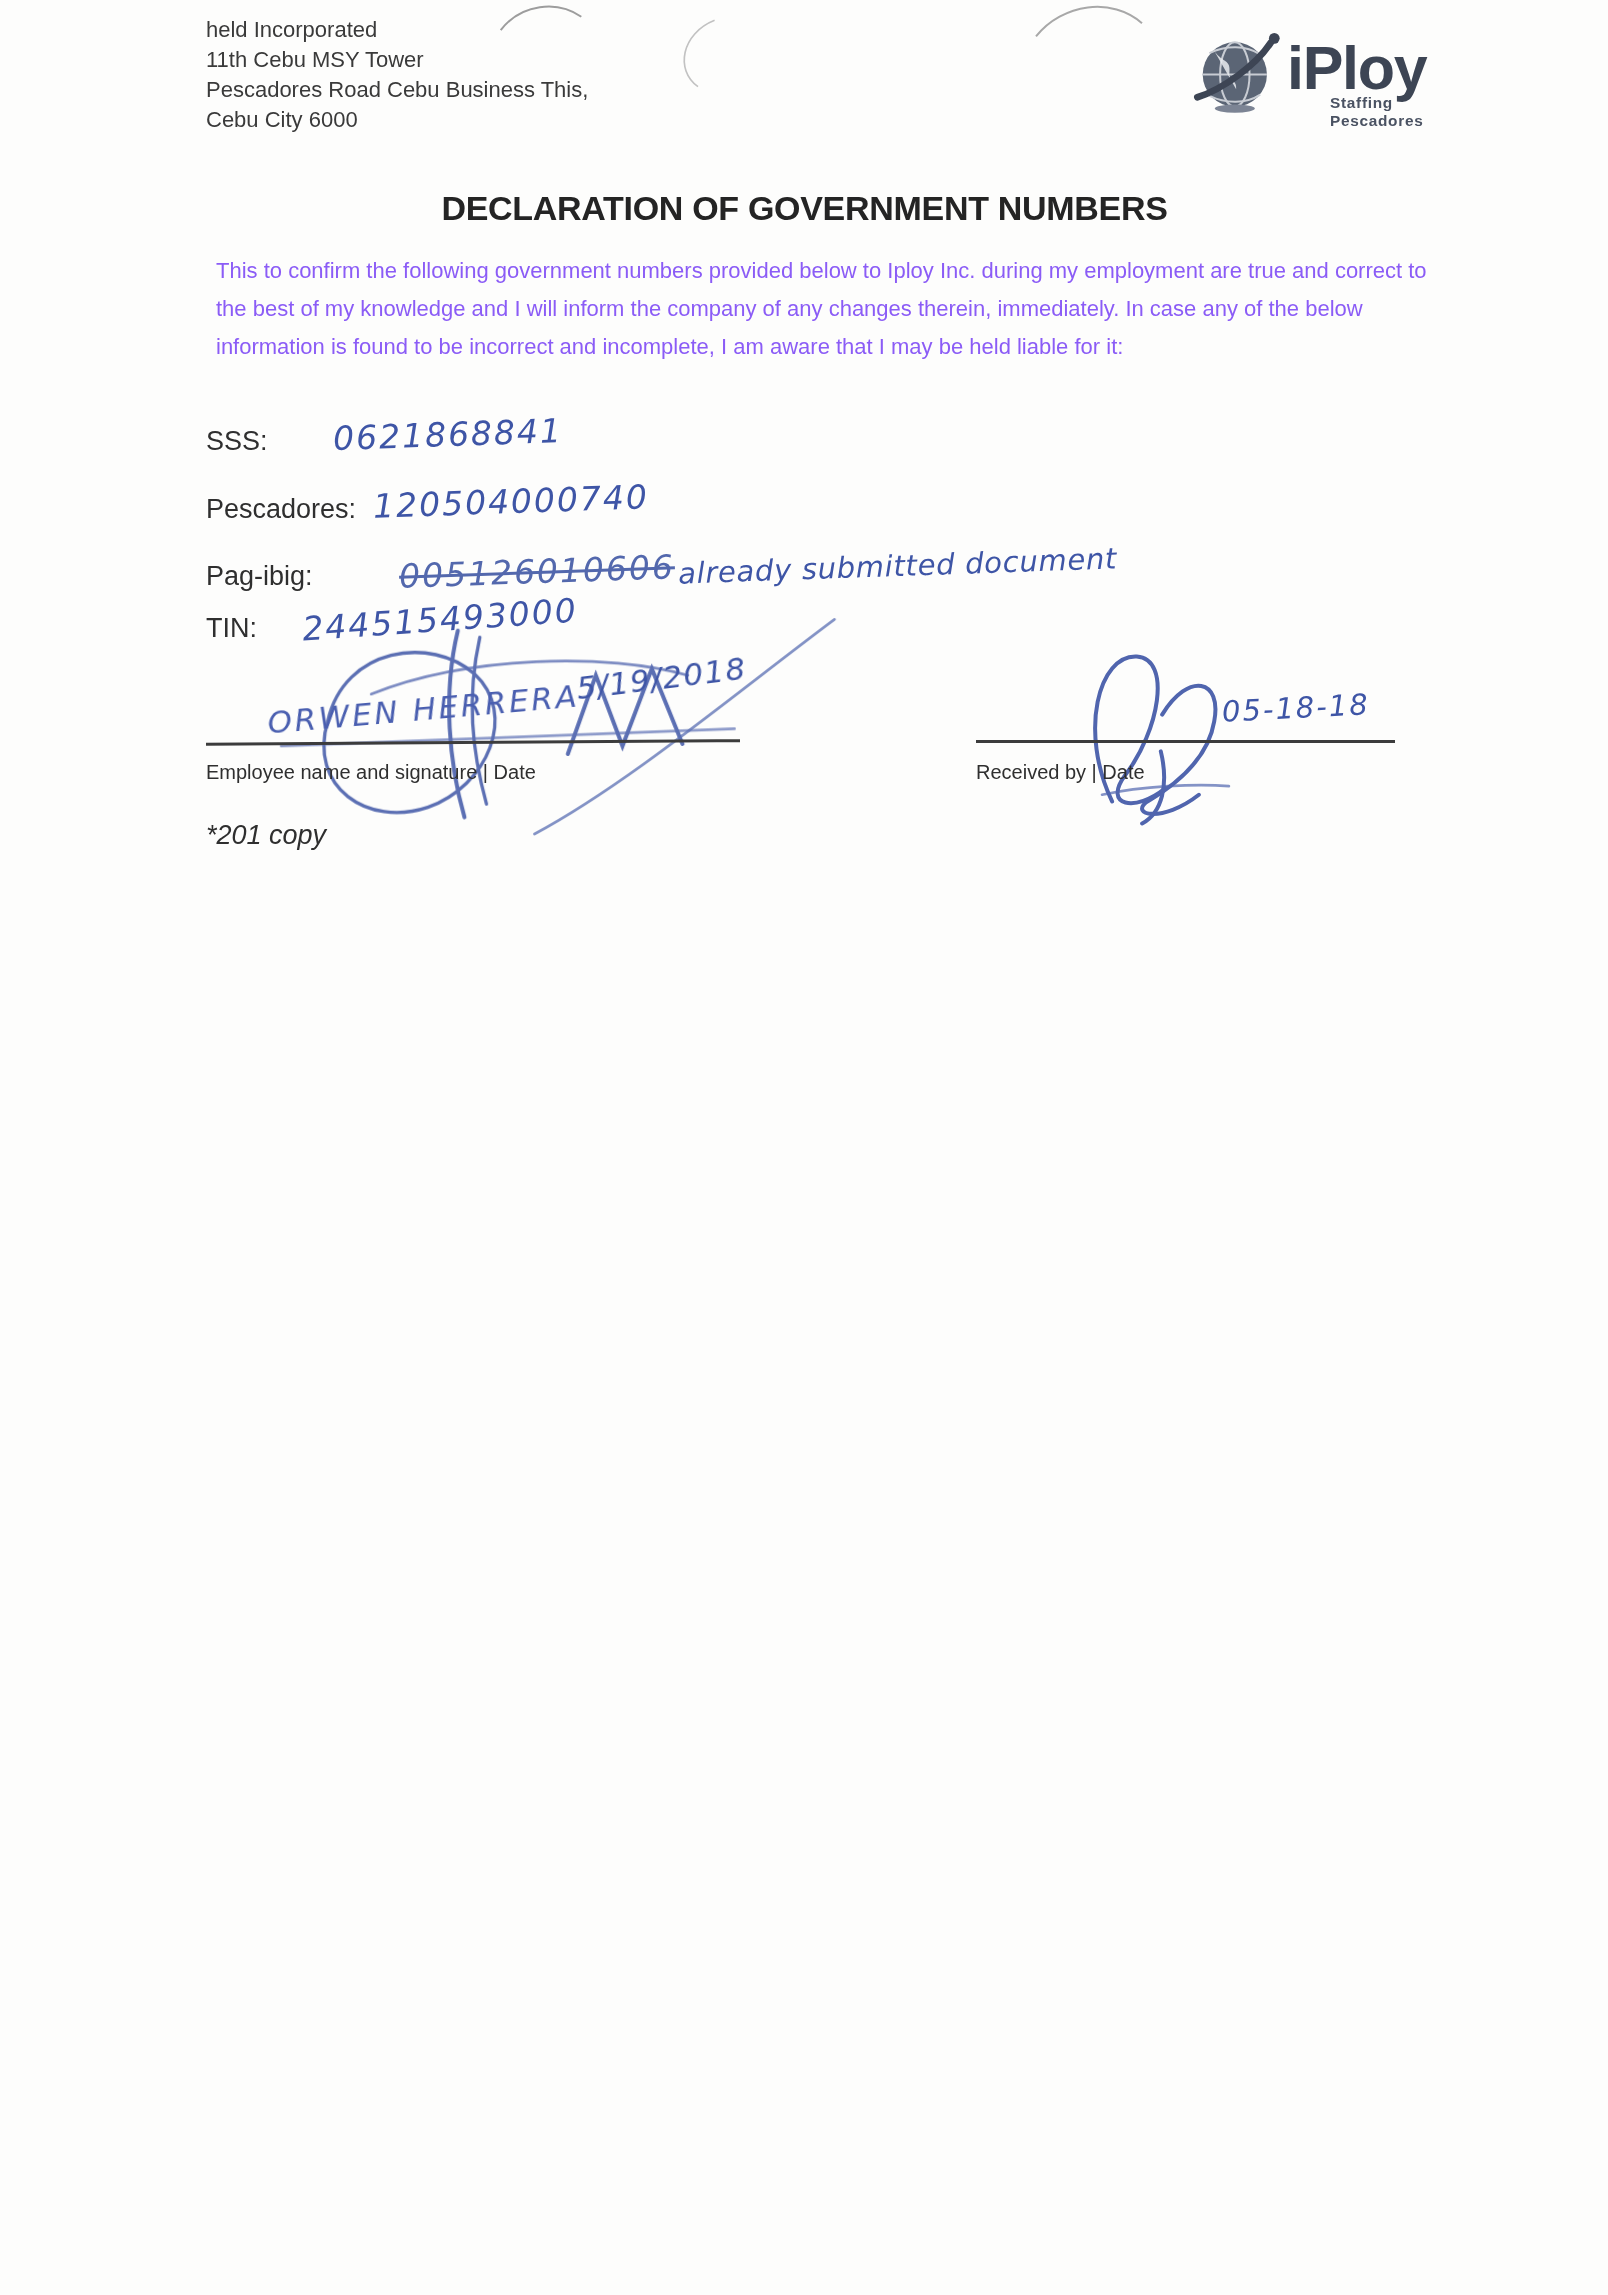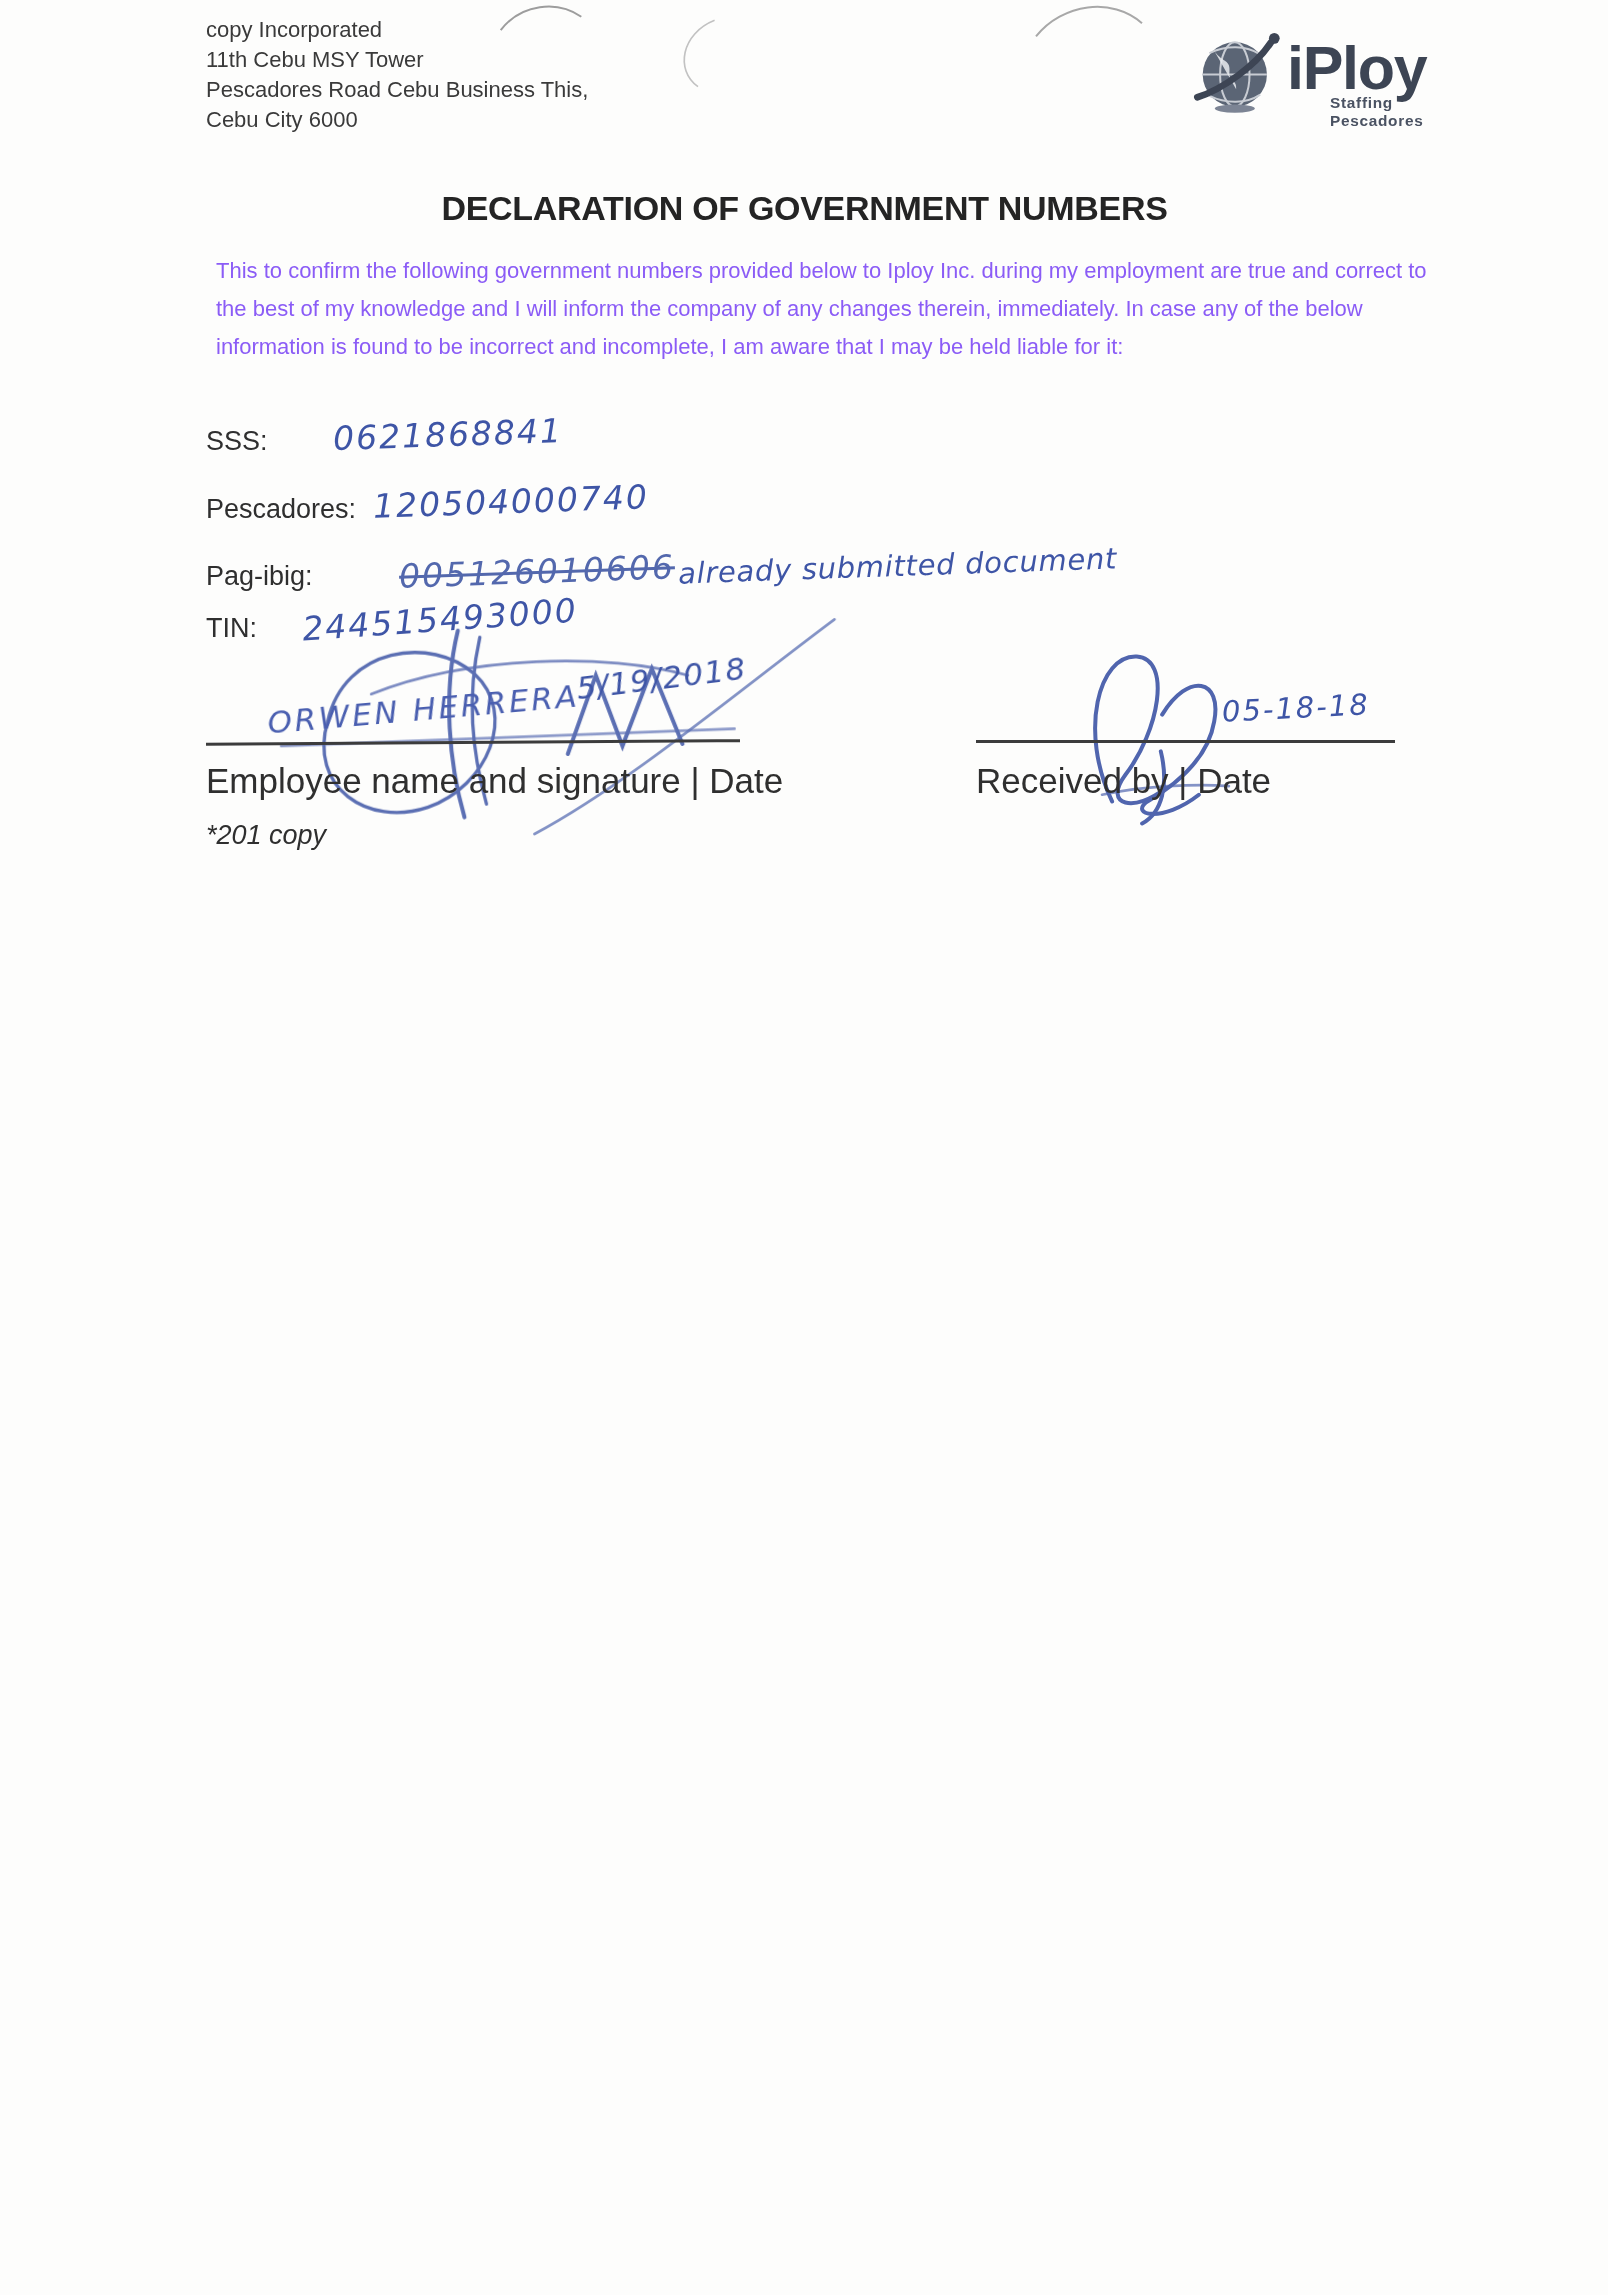--- a/index.html
+++ b/index.html
@@ -28,21 +28,21 @@
   .flabel { font-size:27px; color:#2f2f2f; }
   .hand {
     font-family:"DejaVu Sans", cursive; font-style:italic;
     color:#3e55a6; letter-spacing:2px;
   }
   .hv { font-size:33px; }
   .struck { text-decoration:line-through; text-decoration-thickness:2.7px; }
   .note { font-size:29px; letter-spacing:0.7px; }
   
   .sigline { background:#3c3c3c; height:2.7px; }
-  .siglabel { font-size:35px; color:#2f2f2f; }
+  .siglabel { font-size:20px; color:#2f2f2f; }
   .signame { font-size:31px; letter-spacing:2.7px; transform:rotate(-5deg); color:#4a5fb0; }
   .sigdate { font-size:31px; letter-spacing:1.3px; transform:rotate(-7deg); }
   .rcvdate { font-size:29px; letter-spacing:2px; transform:rotate(-3deg); }
   .footnote { left:206px; top:820px; font-size:27px; font-style:italic; color:#2f2f2f;
               font-family:"Liberation Sans", sans-serif; }
   svg { display:block; overflow:visible; }
 </style>
 </head>
 <body>
 
@@ -52,21 +52,21 @@
     <path d="M10 45 C 40 5, 95 0, 130 25" fill="none" stroke="#9d9d9d" stroke-width="3"></path>
   </svg>
   <svg class="abs" style="left:1032px; top:0px;" width="114" height="53" viewBox="0 0 170 80">
     <path d="M5 55 C 45 5, 120 -5, 165 35" fill="none" stroke="#a8a8a8" stroke-width="3"></path>
   </svg>
   <svg class="abs" style="left:668px; top:16.7px;" width="60" height="73" viewBox="0 0 90 110">
     <path d="M70 5 C 20 25, 10 80, 45 105" fill="none" stroke="#c2c2c2" stroke-width="2.5"></path>
   </svg>
 
   <div class="abs address">
-    <div>copy Incorporated</div>
+    <div>held Incorporated</div>
     <div>11th Cebu MSY Tower</div>
     <div>Pescadores Road Cebu Business This,</div>
     <div>Cebu City 6000</div>
   </div>
 
   <div class="abs logo">
     <div class="logo-row">
       <svg class="logo-globe" viewBox="0 0 130 130">
         <circle cx="58" cy="62" r="48" fill="#5b6575"></circle>
         <ellipse cx="58" cy="62" rx="22" ry="48" fill="none" stroke="#c8ccd3" stroke-width="3"></ellipse>

